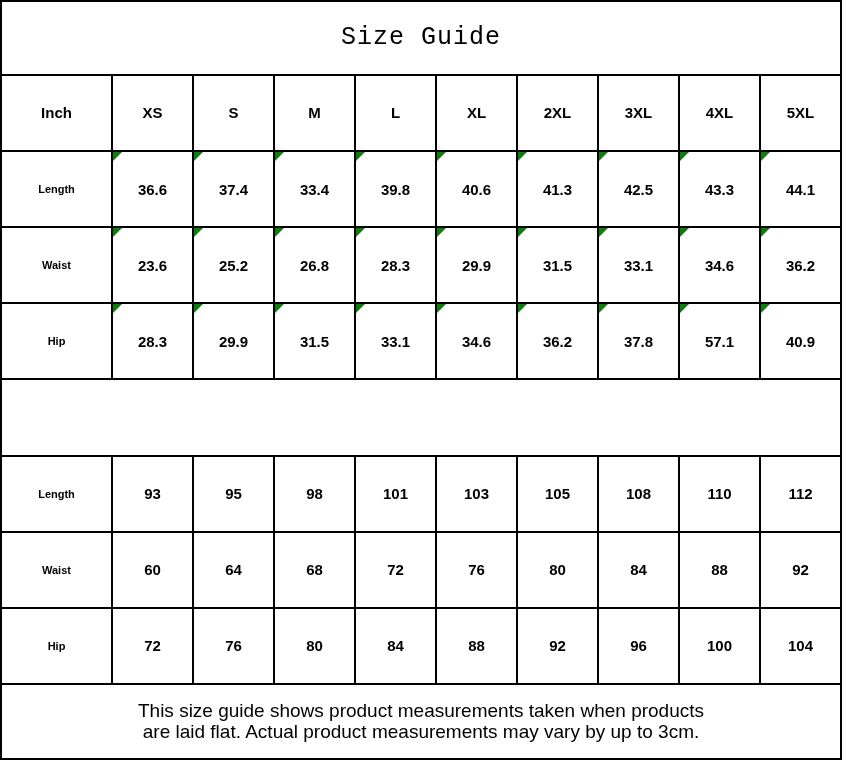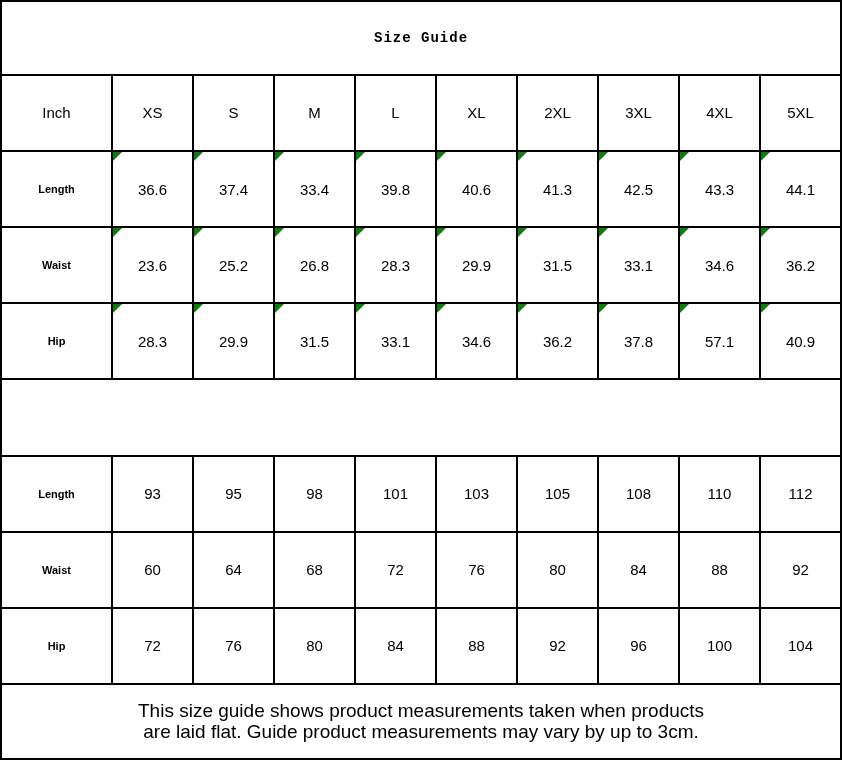--- a/index.html
+++ b/index.html
@@ -25,38 +25,38 @@
     border: 2px solid #000000;
     text-align: center;
     vertical-align: middle;
     padding: 0;
     background: #ffffff;
     overflow: hidden;
   }
   tr.title-row td {
     height: 65px;
     font-family: "Liberation Mono", "DejaVu Sans Mono", monospace;
-    font-size: 14px;
+    font-size: 25px;
     letter-spacing: 1px;
-    font-weight: 700;
+    font-weight: 400;
   }
   tr.grid-row { height: 69px; }
   td.unit-cell, td.size-header {
-    font-weight: normal;
+    font-weight: bold;
     font-size: 15px;
     margin-left: 10px;
   }
   td.label-cell {
     font-weight: bold;
     font-size: 11px;
   }
   td.value-cell {
     position: relative;
     font-size: 15px;
-    font-weight: normal;
+    font-weight: bold;
   }
   td.value-cell .flag {
     position: absolute;
     top: 0;
     left: 0;
     width: 9px;
     height: 9px;
     line-height: 0;
     pointer-events: none;
   }
@@ -221,18 +221,18 @@
           <td class="value-cell"><span>84</span></td>
           <td class="value-cell"><span>88</span></td>
           <td class="value-cell"><span>92</span></td>
           <td class="value-cell"><span>96</span></td>
           <td class="value-cell"><span>100</span></td>
           <td class="value-cell"><span>104</span></td>
         </tr>
         <tr class="footer-row" id="footer-row">
         <td colspan="10">
           <div>This size guide shows product measurements taken when products</div>
-          <div>are laid flat. Guide product measurements may vary by up to 3cm.</div>
+          <div>are laid flat. Actual product measurements may vary by up to 3cm.</div>
         </td>
       </tr>
     </tbody>
   </table>
 </div>
 
 </body></html>

